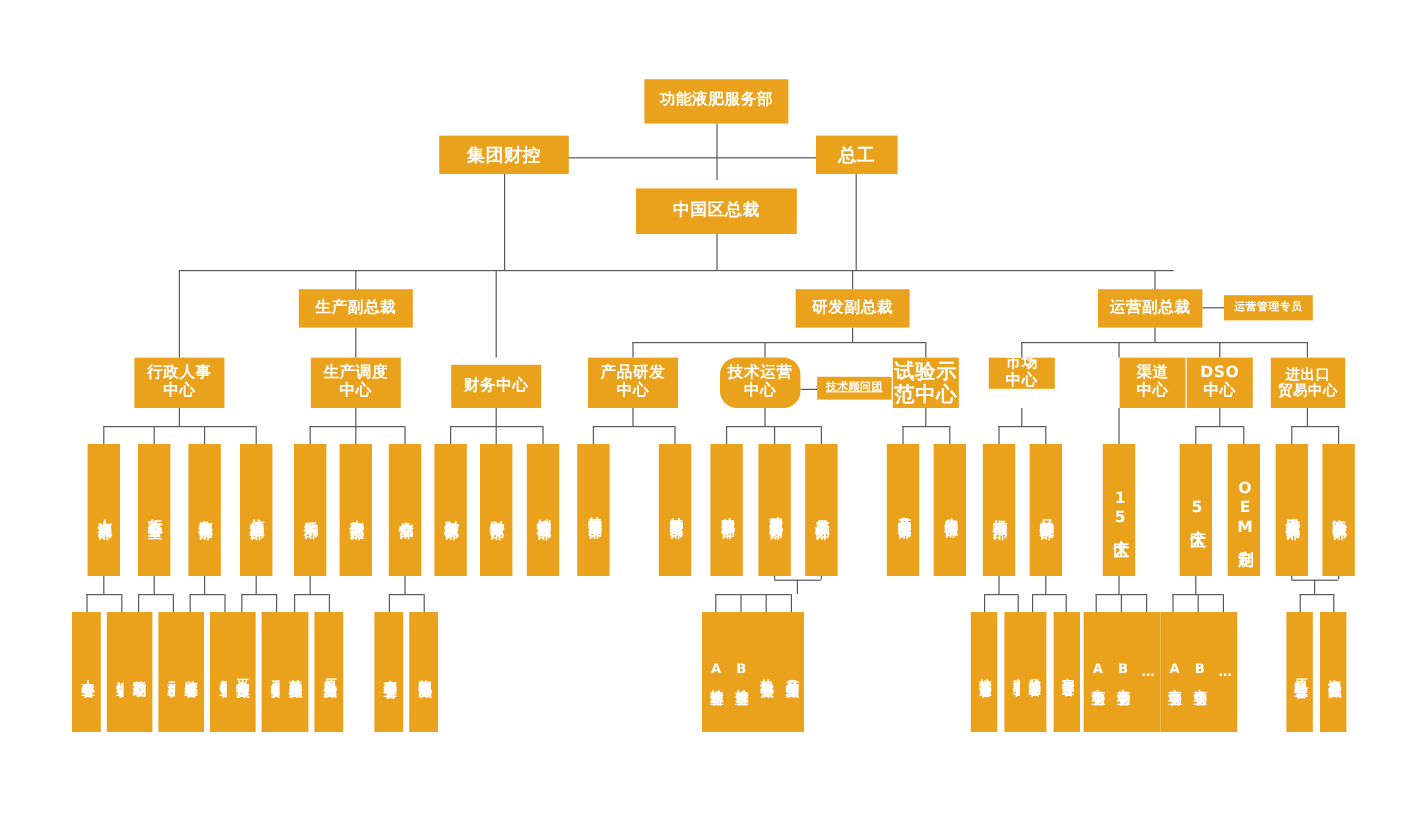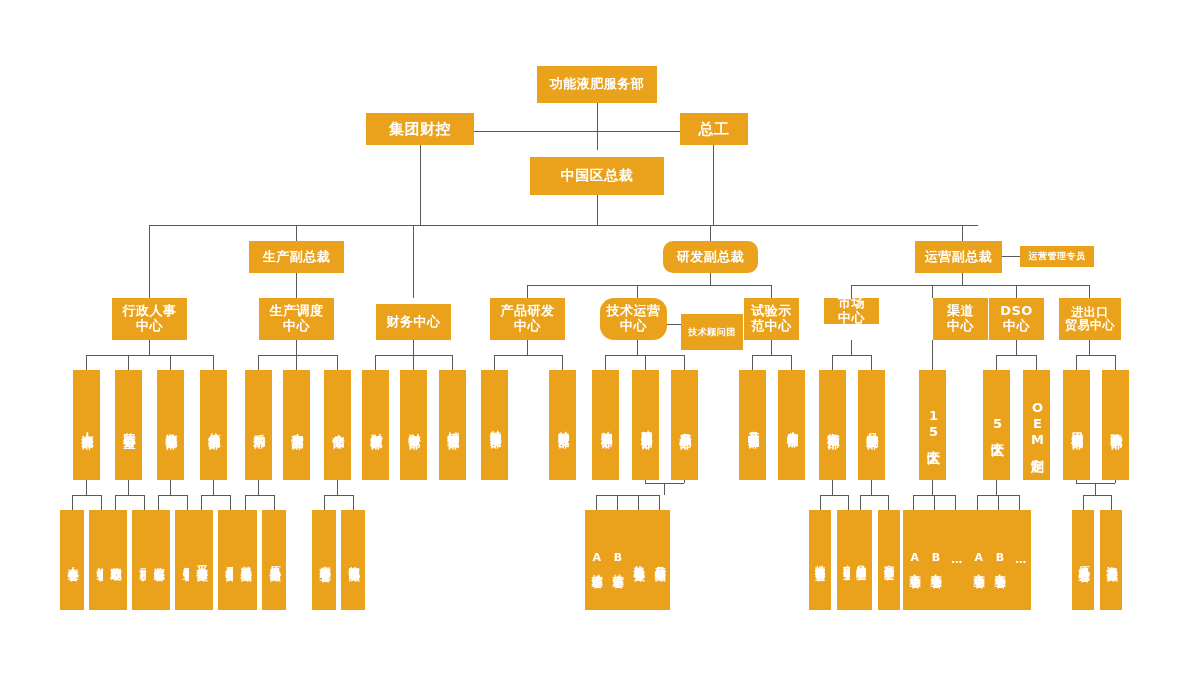--- a/index.html
+++ b/index.html
@@ -177,35 +177,35 @@
   <div class="ln hz" style="left:1083px;top:495px;width:28px;"></div>
   <div class="ln vt" style="left:1083px;top:495px;height:15px;"></div>
   <div class="ln vt" style="left:1111px;top:495px;height:15px;"></div>
 
   <div class="box h" style="left:537px;top:66px;width:120px;height:37px;font-size:13px;">功能液肥服务部</div>
   <div class="box h" style="left:366px;top:113px;width:108px;height:32px;font-size:15px;">集团财控</div>
   <div class="box h" style="left:680px;top:113px;width:68px;height:32px;font-size:15px;">总工</div>
   <div class="box h" style="left:530px;top:157px;width:134px;height:38px;font-size:14px;">中国区总裁</div>
 
   <div class="box h" style="left:249px;top:241px;width:95px;height:32px;font-size:13px;">生产副总裁</div>
-  <div class="box h" style="left:663px;top:241px;width:95px;height:32px;font-size:13px;border-radius:10px;">研发副总裁</div>
+  <div class="box h" style="left:663px;top:241px;width:95px;height:32px;font-size:13px;">研发副总裁</div>
   <div class="box h" style="left:915px;top:241px;width:87px;height:32px;font-size:13px;">运营副总裁</div>
   <div class="box h" style="left:1020px;top:246px;width:74px;height:21px;font-size:9px;">运营管理专员</div>
 
   <div class="box h" style="left:112px;top:298px;width:75px;height:42px;font-size:13px;white-space:pre-line;">行政人事
 中心</div>
   <div class="box h" style="left:259px;top:298px;width:75px;height:42px;font-size:13px;white-space:pre-line;">生产调度
 中心</div>
   <div class="box h" style="left:376px;top:304px;width:75px;height:36px;font-size:13px;white-space:pre-line;">财务中心</div>
   <div class="box h" style="left:490px;top:298px;width:75px;height:42px;font-size:13px;white-space:pre-line;">产品研发
 中心</div>
   <div class="box h" style="left:600px;top:298px;width:67px;height:42px;font-size:13px;white-space:pre-line;border-radius:14px;">技术运营
 中心</div>
-  <div class="box h" style="left:681px;top:314px;width:62px;height:36px;font-size:9px;">技术顾问团</div>
-  <div class="box h" style="left:744px;top:298px;width:55px;height:42px;font-size:13px;white-space:pre-line;font-family:Liberation Serif, serif;">试验示
+  <div class="box h" style="left:681px;top:314px;width:62px;height:19px;font-size:9px;text-decoration:underline;">技术顾问团</div>
+  <div class="box h" style="left:744px;top:298px;width:55px;height:42px;font-size:17px;white-space:pre-line;font-family:Liberation Serif, serif;">试验示
 范中心</div>
   <div class="box h" style="left:824px;top:298px;width:55px;height:26px;font-size:13px;white-space:pre-line;">市场
 中心</div>
   <div class="box h" style="left:905px;top:298px;width:55px;height:42px;font-size:13px;white-space:pre-line;margin-left:28px;">渠道
 中心</div>
   <div class="box h" style="left:989px;top:298px;width:55px;height:42px;font-size:13px;white-space:pre-line;">DSO
 中心</div>
   <div class="box h" style="left:1059px;top:298px;width:62px;height:42px;font-size:12px;white-space:pre-line;">进出口
 贸易中心</div>
 

